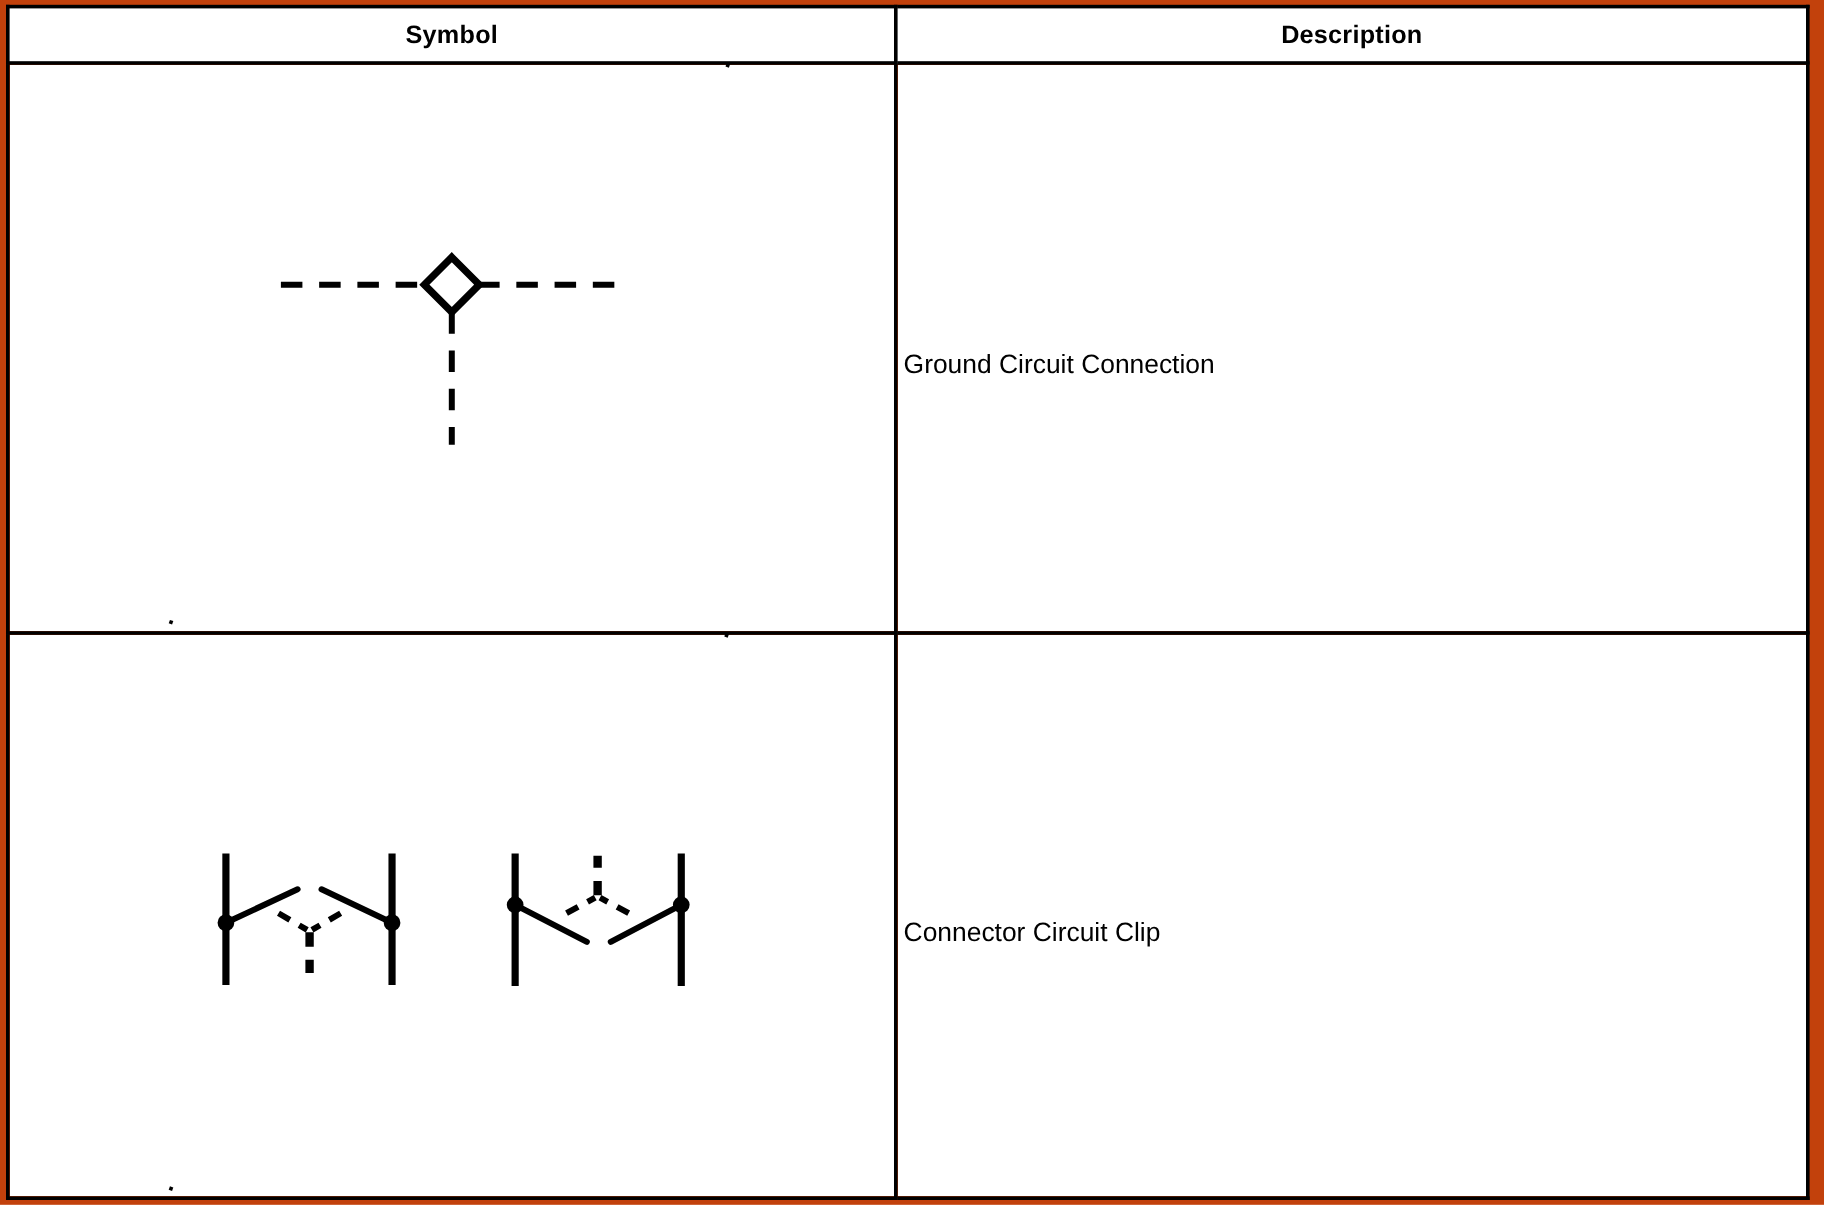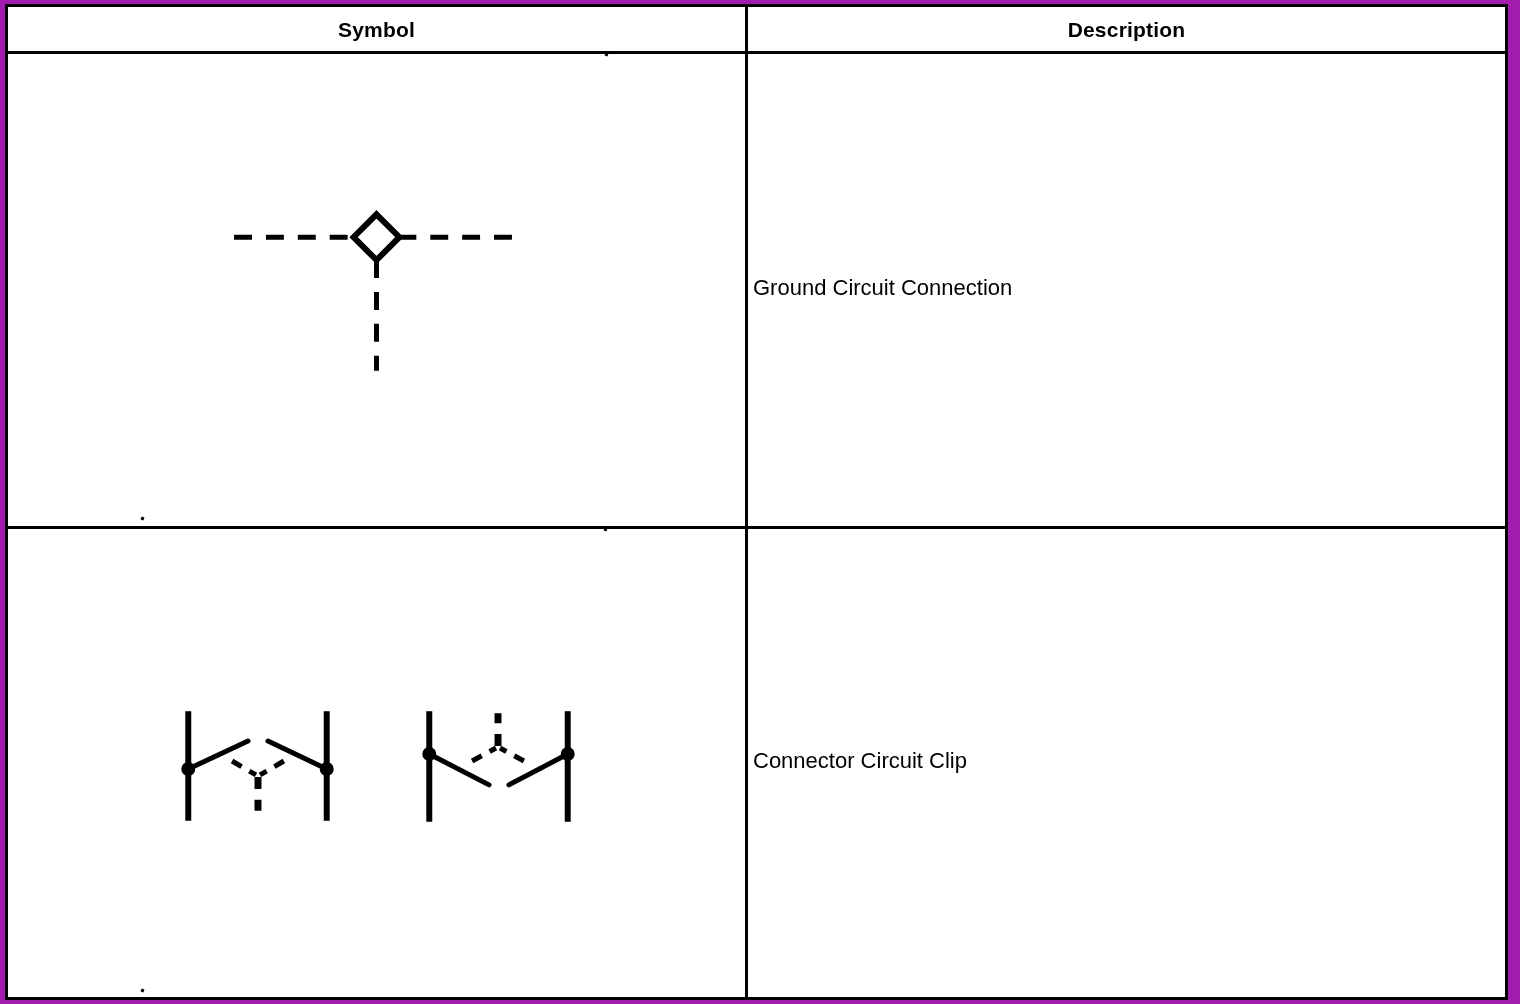--- a/index.html
+++ b/index.html
@@ -15,21 +15,21 @@
     overflow: hidden;
     position: relative;
   }
 
   #page {
     position: absolute;
     left: 0;
     top: 0;
     width: 1520px;
     height: 1004px;
-    background: #a21caf;
+    background: #c2410c;
   }
 
   .sym-table {
     position: absolute;
     left: 5px;
     top: 4px;
     width: 1500px;
     height: 988px;
     box-sizing: border-box;
     border-collapse: collapse;
@@ -74,20 +74,21 @@
     padding: 0;
   }
   .desc-text {
     position: absolute;
     left: 5px;
     font-size: 22px;
     font-family: "Liberation Sans", sans-serif;
     line-height: 1.1;
     white-space: nowrap;
     color: #000000;
+    margin-top: 16px;
   }
   .desc-text.r1 { top: 222px; }
   .desc-text.r2 { top: 220px; }
 
   .symbol-canvas {
     position: absolute;
     left: 0;
     top: 0;
     width: 100%;
     height: 100%;

